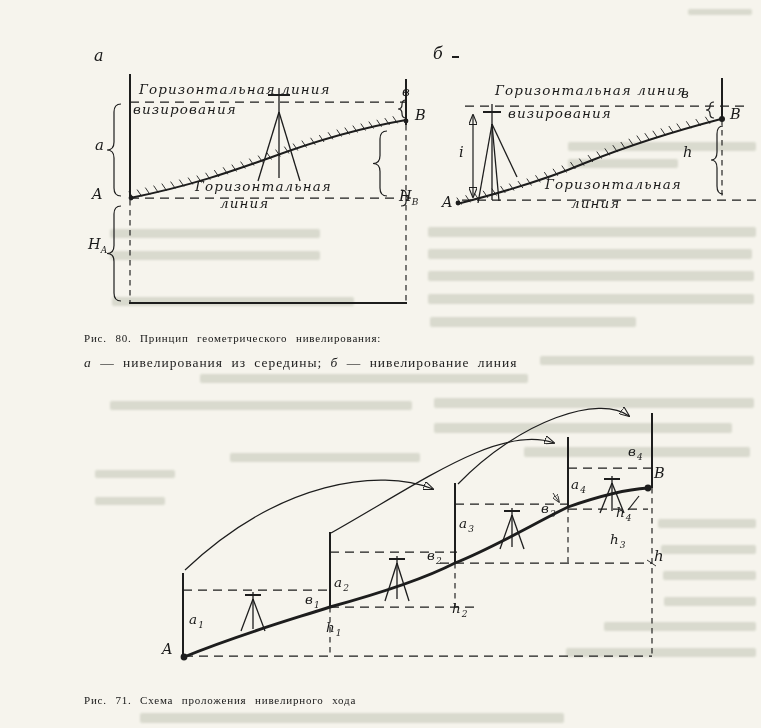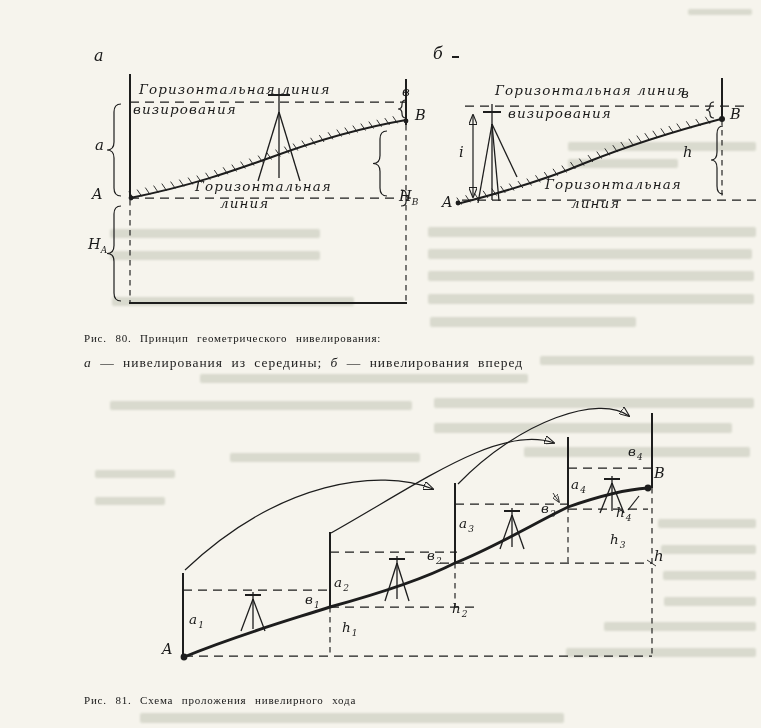--- a/index.html
+++ b/index.html
@@ -233,33 +233,33 @@
   <div class="lbl hand" style="left:508px;top:105px">визирования</div>
   <div class="lbl hand" style="left:681px;top:85px">в</div>
   <div class="lbl pt" style="left:730px;top:106px">B</div>
   <div class="lbl pt" style="left:459px;top:144px">i</div>
   <div class="lbl pt" style="left:442px;top:194px">A</div>
   <div class="lbl hand" style="left:545px;top:176px">Горизонтальная</div>
   <div class="lbl hand" style="left:571px;top:195px">линия</div>
   <div class="lbl pt" style="left:683px;top:144px">h</div>
 
   <div class="cap" style="left:84px;top:332px">Рис. 80. Принцип геометрического нивелирования:</div>
-  <div class="capsub" style="left:84px;top:355px"><span class="it">а</span><span> — нивелирования из середины; </span><span class="it">б</span><span> — нивелирования вперед</span></div>
+  <div class="capsub" style="left:84px;top:355px"><span class="it">а</span><span> — нивелирования из середины; </span><span class="it">б</span><span> — нивелирование линия</span></div>
 
   <div class="lbl pt" style="left:162px;top:641px">A</div>
   <div class="lbl pt" style="left:654px;top:465px">B</div>
   <div class="lbl hand" style="left:189px;top:611px"><span>а</span><sub>1</sub></div>
   <div class="lbl hand" style="left:334px;top:574px"><span>а</span><sub>2</sub></div>
   <div class="lbl hand" style="left:459px;top:515px"><span>а</span><sub>3</sub></div>
   <div class="lbl hand" style="left:571px;top:476px"><span>а</span><sub>4</sub></div>
   <div class="lbl hand" style="left:305px;top:591px"><span>в</span><sub>1</sub></div>
   <div class="lbl hand" style="left:427px;top:547px"><span>в</span><sub>2</sub></div>
   <div class="lbl hand" style="left:541px;top:500px"><span>в</span><sub>3</sub></div>
   <div class="lbl hand" style="left:628px;top:443px"><span>в</span><sub>4</sub></div>
-  <div class="lbl hand" style="left:342px;top:619px"><span>h</span><sub>1</sub></div>
+  <div class="lbl hand" style="left:326px;top:619px"><span>h</span><sub>1</sub></div>
   <div class="lbl hand" style="left:452px;top:600px"><span>h</span><sub>2</sub></div>
   <div class="lbl hand" style="left:610px;top:531px"><span>h</span><sub>3</sub></div>
   <div class="lbl hand" style="left:616px;top:504px"><span>h</span><sub>4</sub></div>
   <div class="lbl hand lg" style="left:654px;top:547px"><span>h</span></div>
 
-  <div class="cap" style="left:84px;top:694px">Рис. 81. Схема проложения нивелирного хода</div>
+  <div class="cap" style="left:84px;top:694px">Рис. 71. Схема проложения нивелирного хода</div>
 
 </div>
 
 </body></html>

